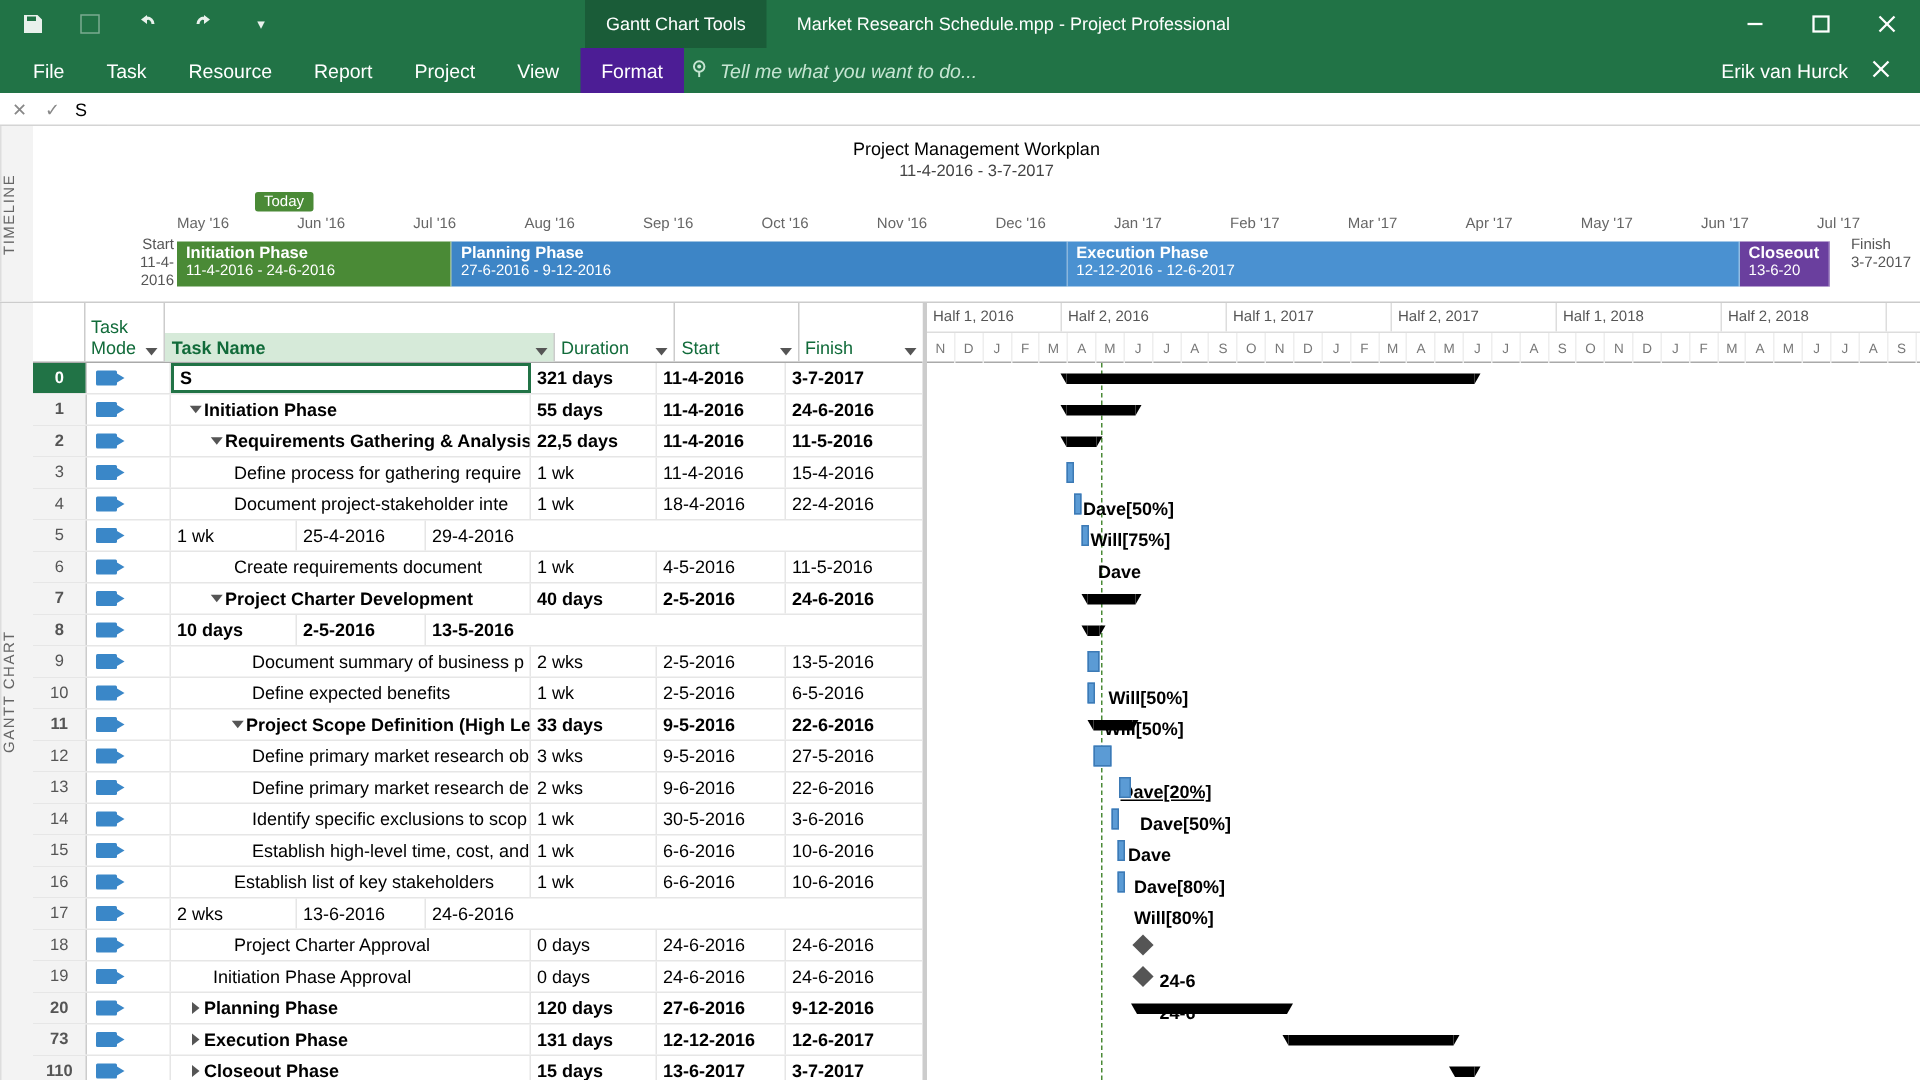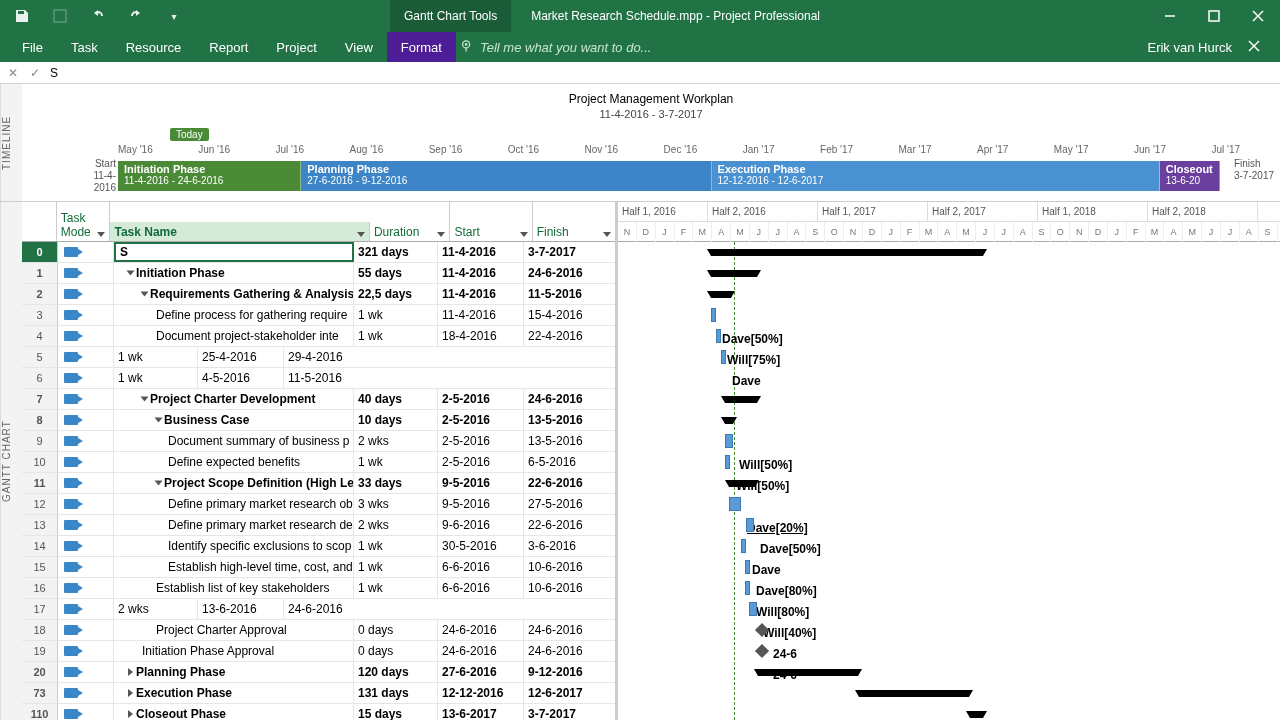--- a/index.html
+++ b/index.html
@@ -319,20 +319,23 @@
           </div>
           <div class="gc-dur">1 wk</div>
           <div class="gc-start">25-4-2016</div>
           <div class="gc-finish">29-4-2016</div>
         </div>
         <div class="grow">
           <div class="gc-id">6</div>
           <div class="gc-mode">
             <span class="mode-icon"></span>
           </div>
+          <div class="gc-name indent-3">
+            <span>Create requirements document</span>
+          </div>
           <div class="gc-dur">1 wk</div>
           <div class="gc-start">4-5-2016</div>
           <div class="gc-finish">11-5-2016</div>
         </div>
         <div class="grow bold">
           <div class="gc-id">7</div>
           <div class="gc-mode">
             <span class="mode-icon"></span>
           </div>
           <div class="gc-name indent-2">
@@ -340,24 +343,20 @@
             <span>Project Charter Development</span>
           </div>
           <div class="gc-dur">40 days</div>
           <div class="gc-start">2-5-2016</div>
           <div class="gc-finish">24-6-2016</div>
         </div>
         <div class="grow bold">
           <div class="gc-id">8</div>
           <div class="gc-mode">
             <span class="mode-icon"></span>
-          </div>
-          <div class="gc-name indent-3">
-            <span class="toggle open"></span>
-            <span>Business Case</span>
           </div>
           <div class="gc-dur">10 days</div>
           <div class="gc-start">2-5-2016</div>
           <div class="gc-finish">13-5-2016</div>
         </div>
         <div class="grow">
           <div class="gc-id">9</div>
           <div class="gc-mode">
             <span class="mode-icon"></span>
           </div>
@@ -629,24 +628,20 @@
           <div class="gbar-label" style="left: 134px;">Dave</div>
         </div>
         <div class="gantt-row" style="top: 315px;">
           <div class="gbar-task" style="left: 127px; width: 5px;"></div>
           <div class="gbar-label" style="left: 138px;">Dave[80%]</div>
         </div>
         <div class="gantt-row" style="top: 336px;">
           <div class="gbar-task" style="left: 127px; width: 5px;"></div>
           <div class="gbar-label" style="left: 138px;">Will[80%]</div>
         </div>
-        <div class="gantt-row" style="top: 357px;">
-          <div class="gbar-task" style="left: 131px; width: 8px;"></div>
-          <div class="gbar-label" style="left: 145px;">Will[40%]</div>
-        </div>
         <div class="gantt-row" style="top: 378px;">
           <div class="gbar-milestone" style="left: 139px;"></div>
           <div class="gbar-label" style="left: 155px;">24-6</div>
         </div>
         <div class="gantt-row" style="top: 399px;">
           <div class="gbar-milestone" style="left: 139px;"></div>
           <div class="gbar-label" style="left: 155px;">24-6</div>
         </div>
         <div class="gantt-row" style="top: 420px;">
           <div class="gbar-summary" style="left: 140px; width: 100px;"></div>

